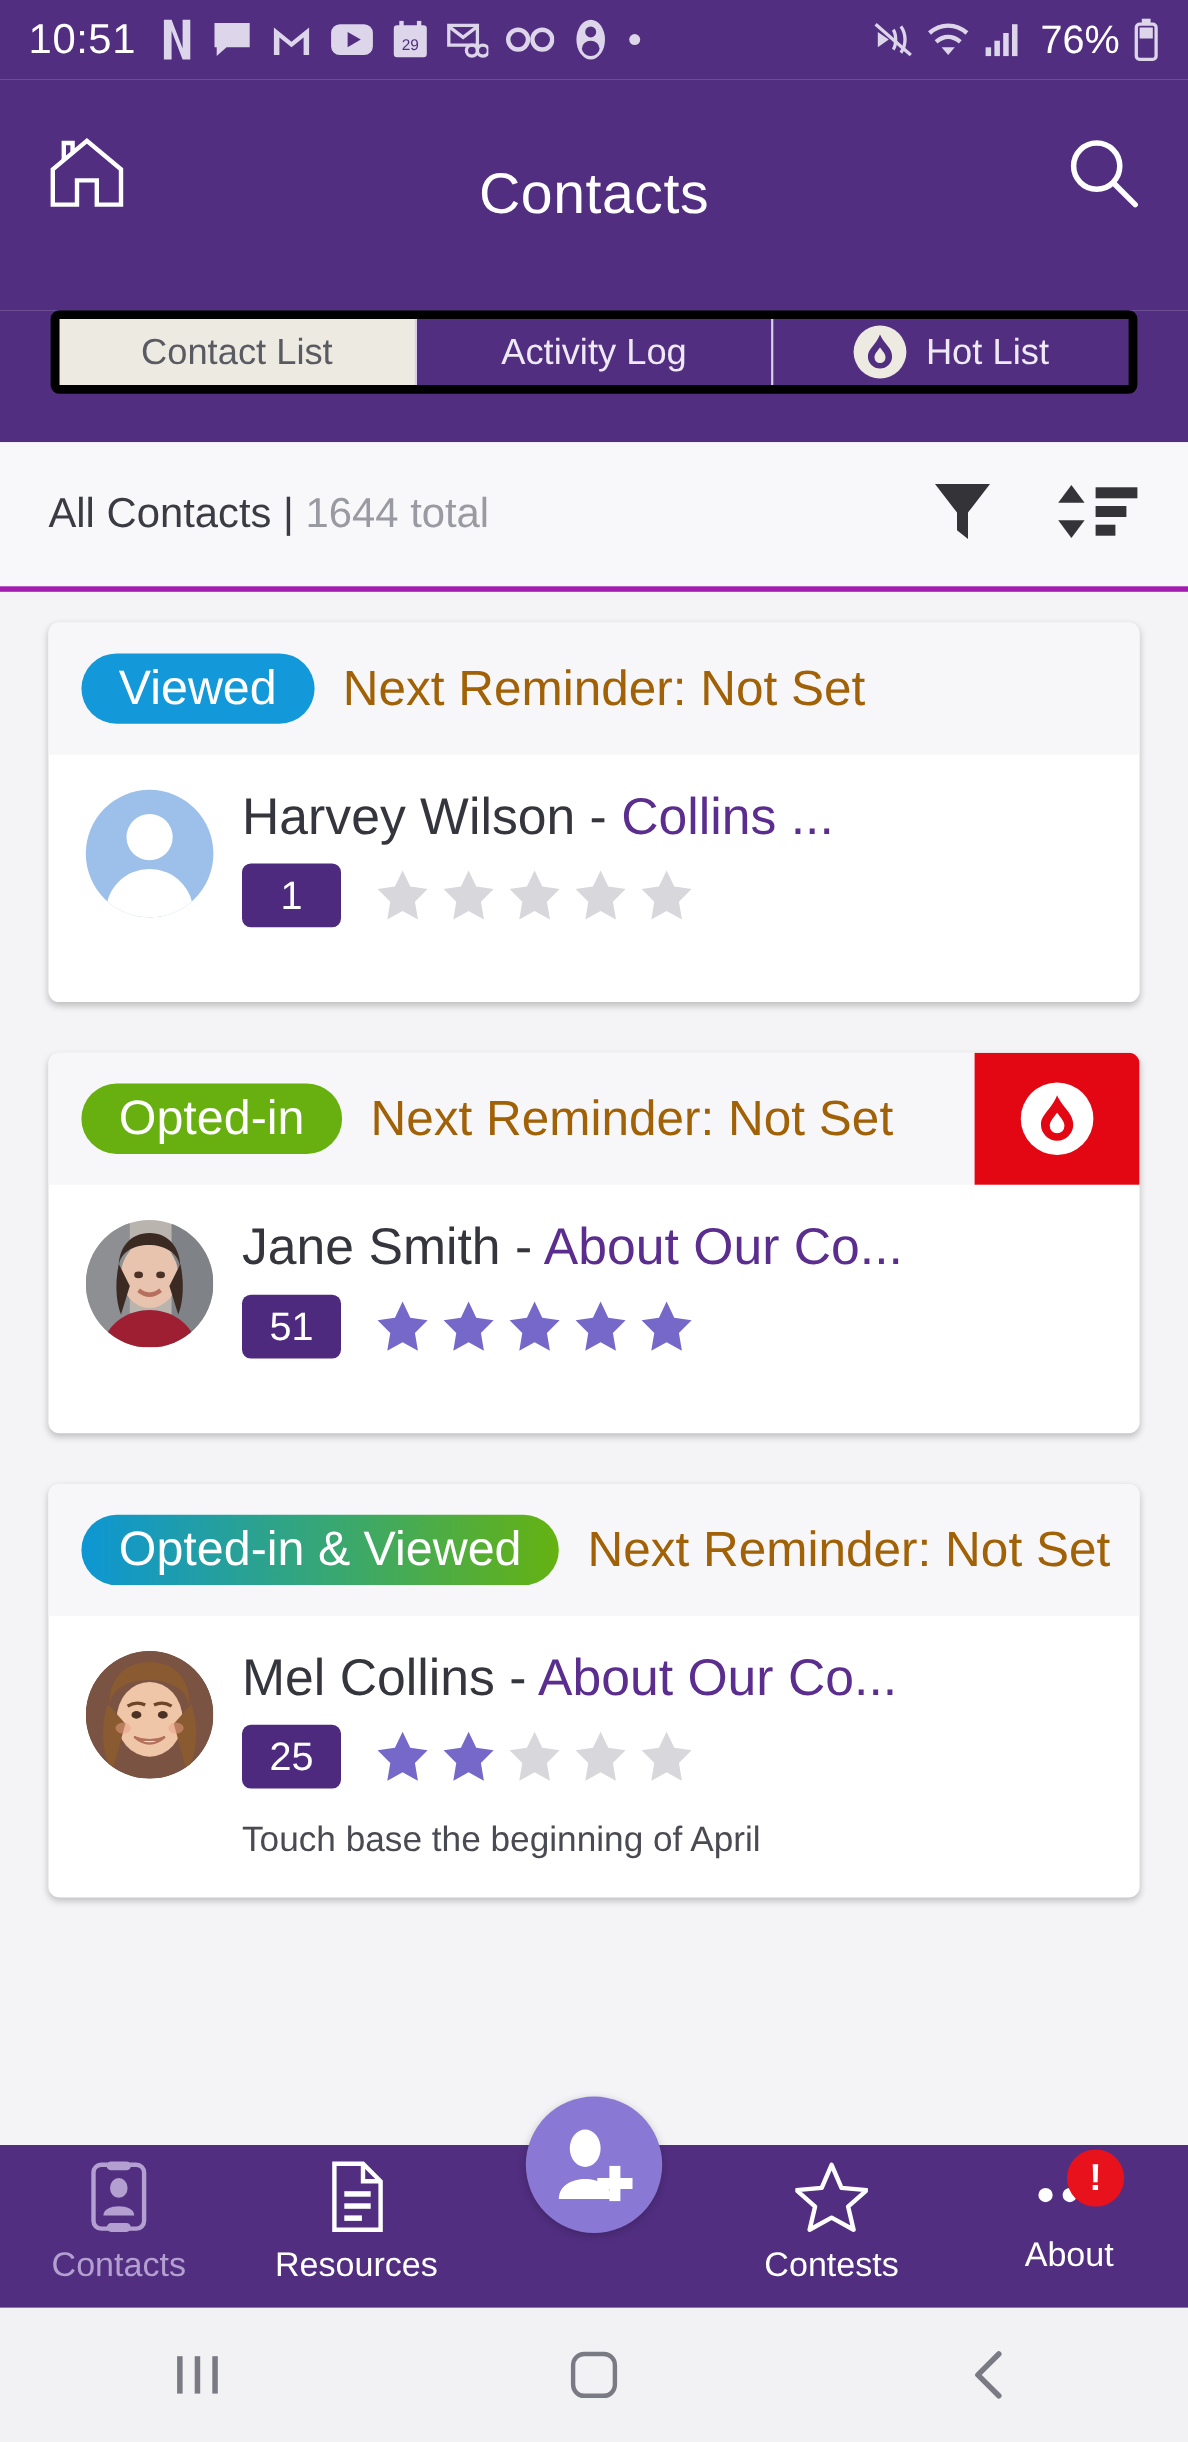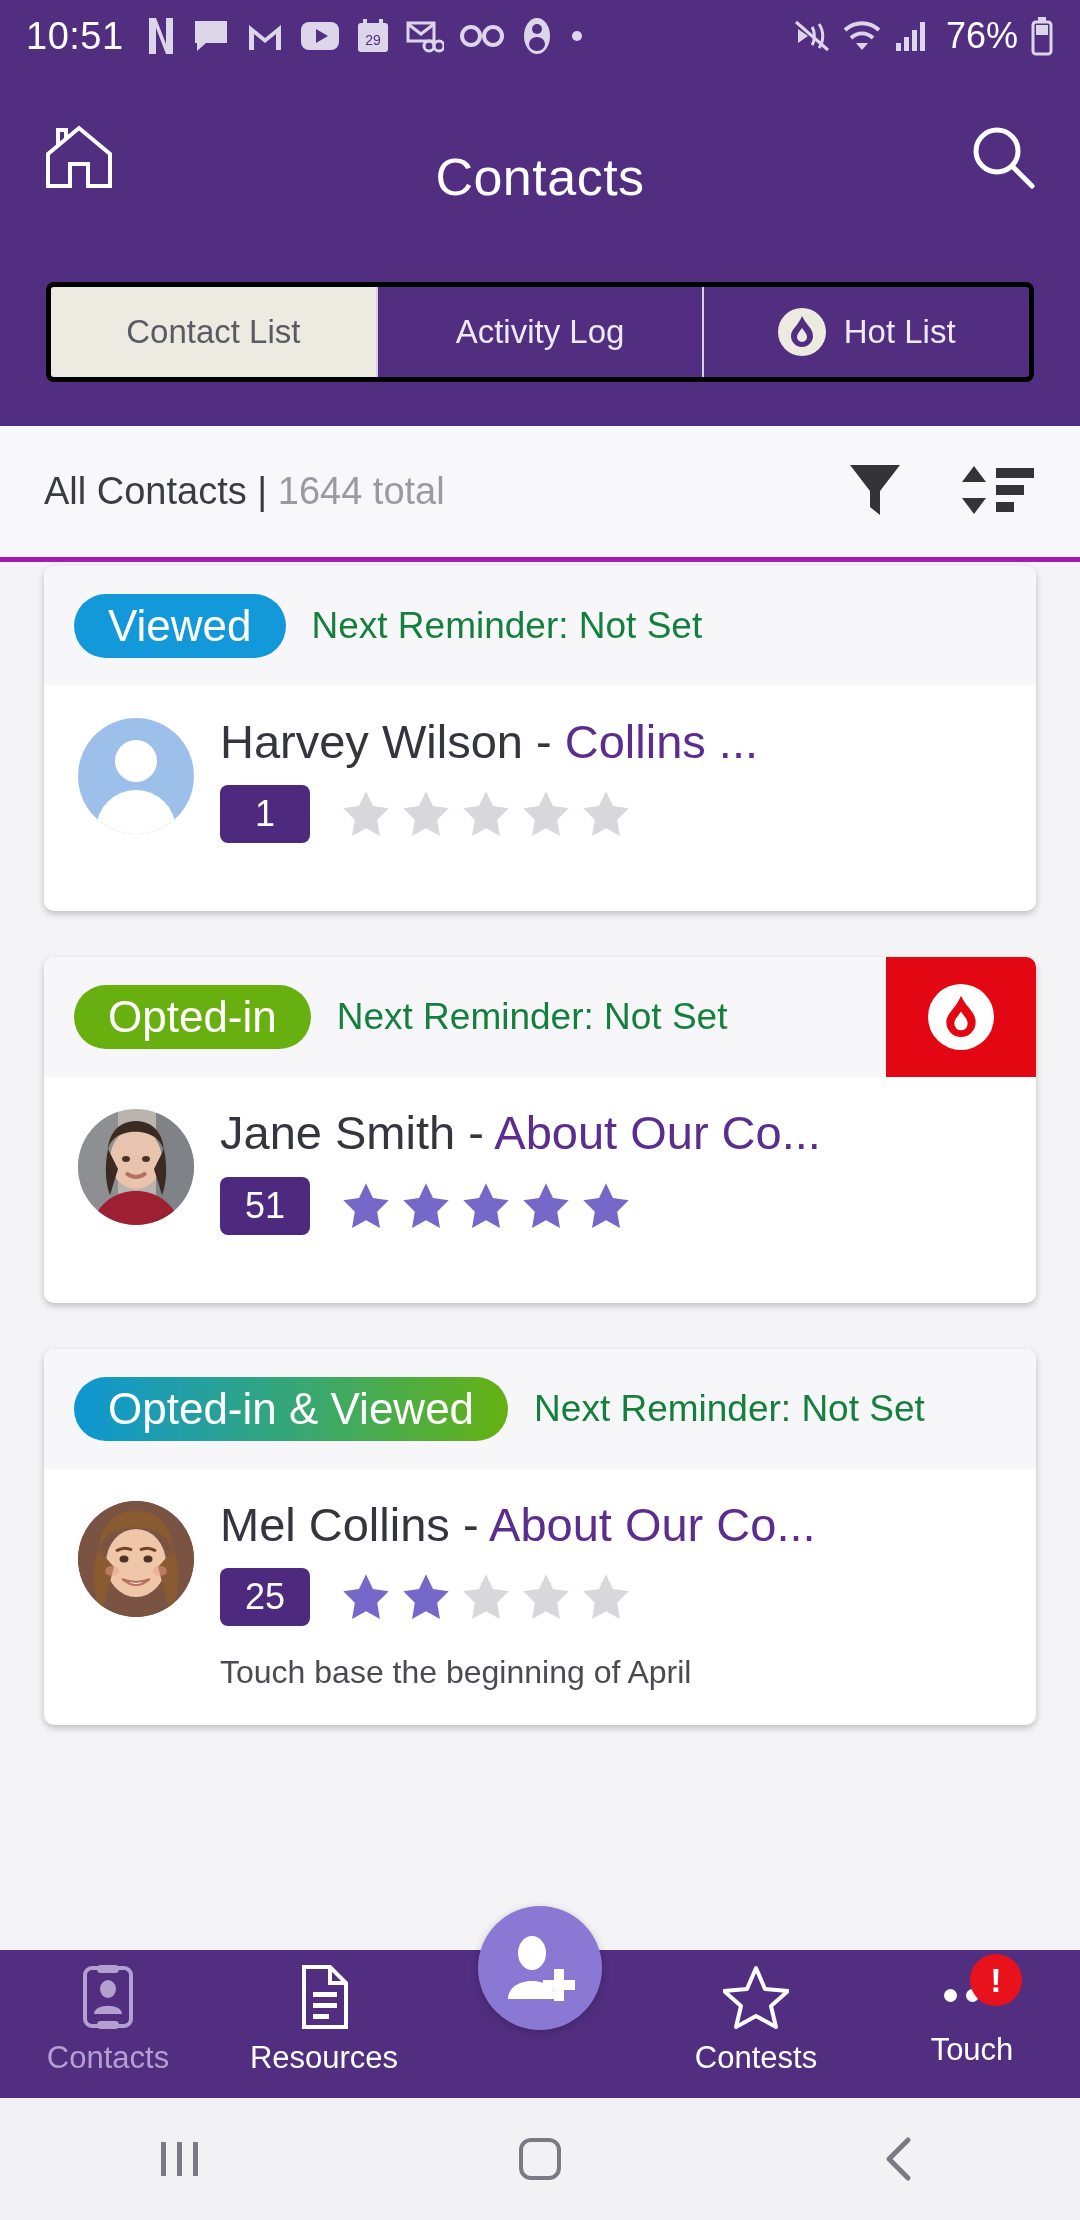--- a/index.html
+++ b/index.html
@@ -35,22 +35,22 @@
   .home-btn { position: absolute; left: 42px; top: 48px; width: 74px; height: 74px; }
   .title {
     width: 100%; text-align: center;
     color: #ffffff; font-size: 52px; font-weight: 400; letter-spacing: 0.5px;
   }
   .search-btn { position: absolute; right: 42px; top: 50px; width: 70px; height: 70px; }
 
   
   .tabs-wrap { background: #512e80; padding: 0 46px 44px 46px; }
   .tabs {
-    display: flex; height: 100px;
-    border: 5px solid #000000; border-radius: 8px; overflow: hidden;
+    display: flex; height: 76px;
+    border: 8px solid #000000; border-radius: 8px; overflow: hidden;
   }
   .tab {
     flex: 1; display: flex; align-items: center; justify-content: center;
     gap: 18px; color: #efe9f6; font-size: 33px; font-weight: 400;
     border-right: 2px solid #d9cfe8; background: transparent;
   }
   .tab:last-child { border-right: none; }
   .tab.active { background: #edeae1; color: #5a5a63; }
   .flame-circle {
     width: 48px; height: 48px; border-radius: 50%;
@@ -78,21 +78,21 @@
   .card-top {
     background: #f7f7f9; height: 120px;
     display: flex; align-items: center; padding: 0 0 0 30px;
     position: relative;
   }
   .badge {
     border-radius: 40px; color: #ffffff; font-size: 44px;
     padding: 0 34px; height: 64px; display: flex; align-items: center; justify-content: center;
     white-space: nowrap;
   }
-  .reminder { font-size: 37px; color: #15803d; margin-left: 26px; }
+  .reminder { font-size: 45px; color: #a16207; margin-left: 26px; }
   .hot-flag {
     position: absolute; right: 0; top: 0; bottom: 0; width: 150px;
     background: #e30613; display: flex; align-items: center; justify-content: center;
   }
   .hot-flag .circ {
     width: 66px; height: 66px; border-radius: 50%; background: #ffffff;
     display: flex; align-items: center; justify-content: center;
   }
   .card-body { display: flex; padding: 28px 30px 34px 34px; align-items: flex-start; }
   .avatar {
@@ -505,21 +505,21 @@
       </span>
       <span class="nav-label">Contests</span>
     </div>
     <div class="nav-item">
       <span class="nav-dots">
         <i></i>
         <i></i>
         <i></i>
       </span>
       <span class="alert-dot">!</span>
-      <span class="nav-label">Touch</span>
+      <span class="nav-label">About</span>
     </div>
   </div>
 
   <div class="fab">
     <svg width="76" height="70" viewBox="0 0 76 70">
       <ellipse cx="30" cy="20" rx="14" ry="17" fill="#ffffff"></ellipse>
       <path d="M6 66 C6 42 54 42 54 66 Z" fill="#ffffff"></path>
       <rect x="52" y="36" width="10" height="32" fill="#ffffff"></rect>
       <rect x="41" y="47" width="32" height="10" fill="#ffffff"></rect>
     </svg>

